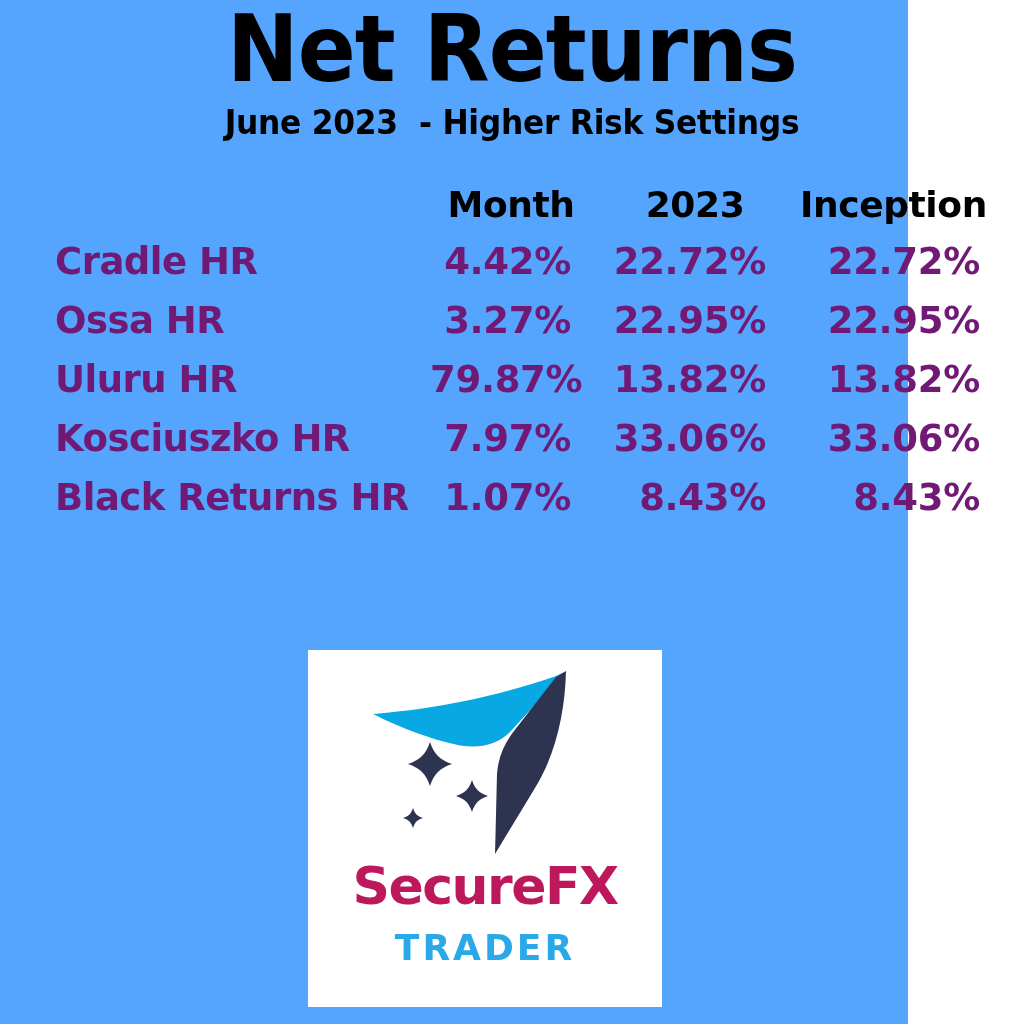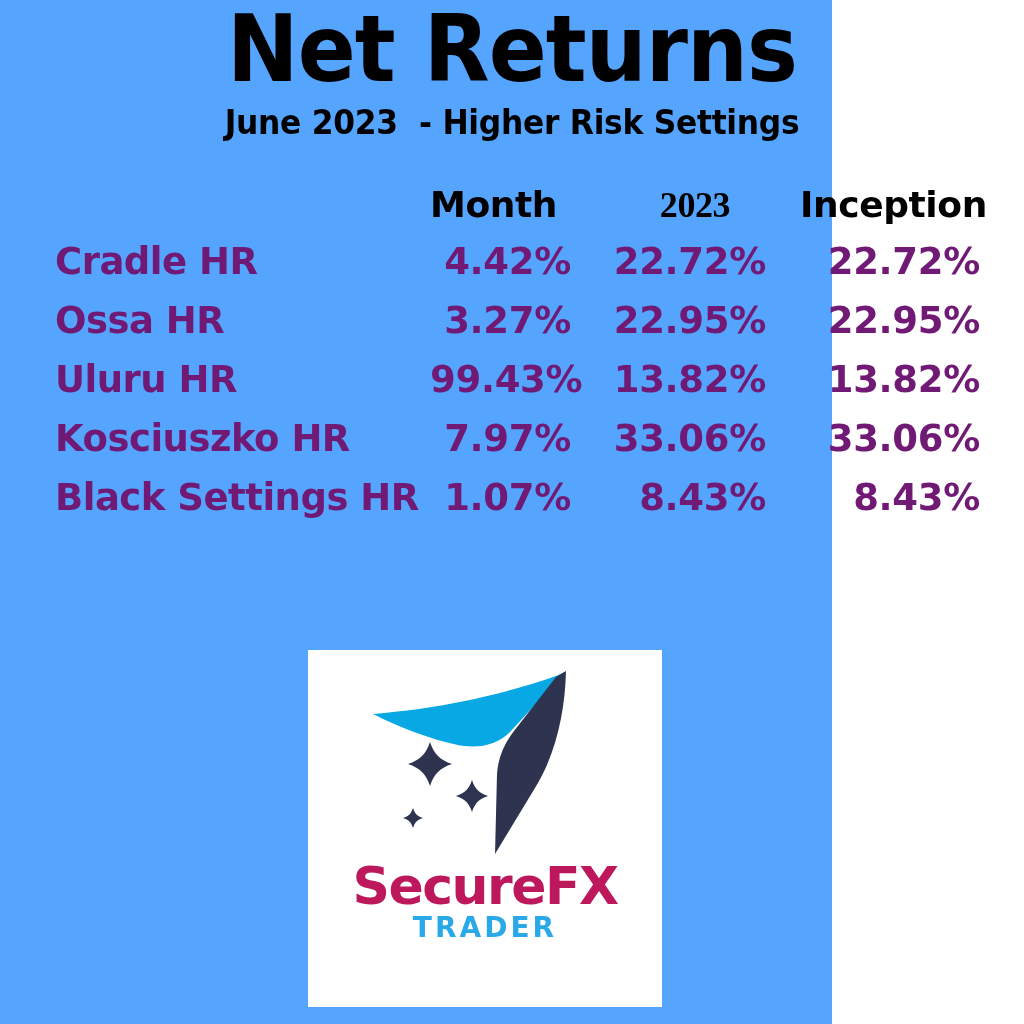--- a/index.html
+++ b/index.html
@@ -9,21 +9,21 @@
   }
   body {
     width: 1024px;
     height: 1024px;
     overflow: hidden;
     font-family: "Liberation Sans", sans-serif;
   }
 
   #poster {
     position: relative;
-    width: 832px;
+    width: 908px;
     height: 1024px;
     background: #55a4fd;
     box-sizing: border-box;
   }
 
   
   .title-block {
     position: absolute;
     top: 0;
     left: 0;
@@ -85,22 +85,22 @@
   }
 
   .returns-table thead th {
     color: #000000;
     font-size: 36px;
     letter-spacing: -0.4px;
     height: 54px;
     line-height: 54px;
   }
   .returns-table thead th.h-label { }
-  .returns-table thead th.h-month { text-align: left; padding-right: 8px; }
-  .returns-table thead th.h-year  { text-align: center; padding-right: 10px; font-family: Liberation Serif, serif; }
+  .returns-table thead th.h-month { text-align: center; padding-right: 8px; }
+  .returns-table thead th.h-year  { text-align: center; padding-right: 10px; }
   .returns-table thead th.h-inception { text-align: left; padding-right: 2px; }
 
   .returns-table tbody td {
     color: #701a75;
     font-size: 37px;
     letter-spacing: -0.3px;
   }
 
   .returns-table tbody td.cell-label {
     text-align: left;
@@ -142,23 +142,23 @@
     font-family: "DejaVu Sans", sans-serif;
     font-size: 52px;
     font-weight: 700;
     color: #be185d;
     line-height: 1.0;
     letter-spacing: -1.5px;
     text-align: center;
   }
 
   .logo-tagline {
-    margin-top: 2px;
-    font-family: "DejaVu Sans", sans-serif;
-    font-size: 28px;
+    margin-top: 18px;
+    font-family: "DejaVu Sans", sans-serif;
+    font-size: 36px;
     font-weight: 700;
     color: #29a9e8;
     letter-spacing: 3px;
     line-height: 1.0;
     text-align: center;
   }
 </style>
 </head>
 <body>
 
@@ -192,32 +192,32 @@
         <td class="cell-val v-inception">22.72%</td>
       </tr>
       <tr>
         <td class="cell-label">Ossa HR</td>
         <td class="cell-val v-month">3.27%</td>
         <td class="cell-val v-year">22.95%</td>
         <td class="cell-val v-inception">22.95%</td>
       </tr>
       <tr>
         <td class="cell-label">Uluru HR</td>
-        <td class="cell-val v-month">99.43%</td>
+        <td class="cell-val v-month">79.87%</td>
         <td class="cell-val v-year">13.82%</td>
         <td class="cell-val v-inception">13.82%</td>
       </tr>
       <tr>
         <td class="cell-label">Kosciuszko HR</td>
         <td class="cell-val v-month">7.97%</td>
         <td class="cell-val v-year">33.06%</td>
         <td class="cell-val v-inception">33.06%</td>
       </tr>
       <tr>
-        <td class="cell-label">Black Settings HR</td>
+        <td class="cell-label">Black Returns HR</td>
         <td class="cell-val v-month">1.07%</td>
         <td class="cell-val v-year">8.43%</td>
         <td class="cell-val v-inception">8.43%</td>
       </tr>
     </tbody>
   </table>
 
   <div class="logo-card">
 
     <svg class="logo-mark" viewBox="0 0 250 190">

